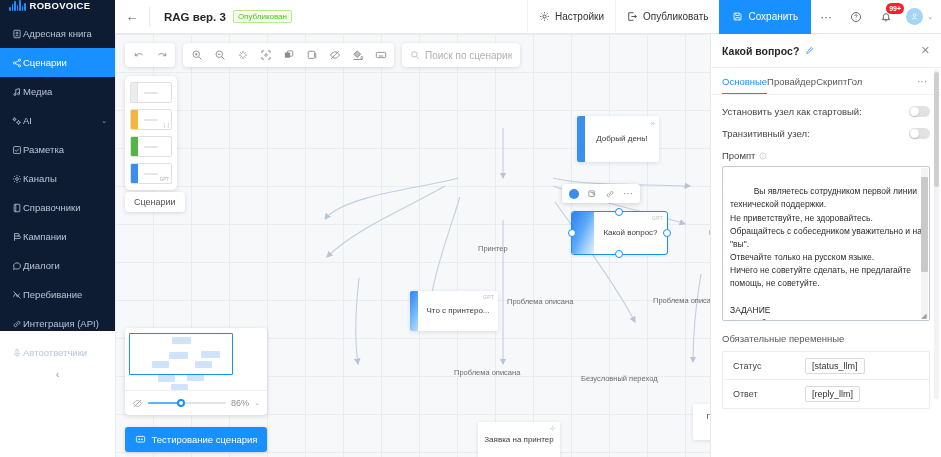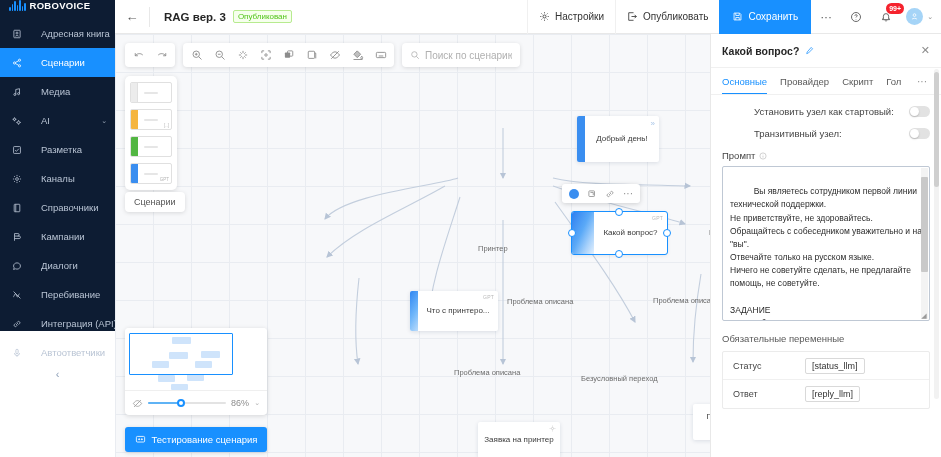--- a/index.html
+++ b/index.html
@@ -20,21 +20,21 @@
     height: 30px; display: flex; align-items: center;
     padding-left: 9px; gap: 4px;
   }
   .logo-mark { display: flex; align-items: flex-end; gap: 1px; height: 11px; }
   .logo-mark i { display: block; width: 1.5px; background: #1890ff; border-radius: 1px; }
   .logo-text {
     color: #fff; font-size: 9.5px; font-weight: bold; letter-spacing: .3px;
   }
   .nav { margin-top: 8px; display: flex; flex-direction: column; }
   .nav-item {
-    height: 29px; display: flex; align-items: center; gap: 19px;
+    height: 29px; display: flex; align-items: center; gap: 1px;
     padding: 0 8px 0 11px; color: #b9c4d4; font-size: 9.5px;
     cursor: pointer; position: relative;
   }
   .nav-item.active { background: #1890ff; color: #fff; }
   .nav-ico { width: 11px; height: 11px; display: flex; align-items: center; justify-content: center; flex: 0 0 11px; }
   .nav-ico svg { width: 10px; height: 10px; display: block; }
   .nav-label { white-space: nowrap; }
   .nav-chev { margin-left: auto; font-size: 7px; opacity: .8; }
   .sidebar-collapse {
     margin-top: auto; height: 40px; display: flex;
@@ -240,36 +240,36 @@
   .rp-head {
     height: 34px; display: flex; align-items: center; padding: 0 11px;
     border-bottom: 1px solid #f0f0f0; flex: 0 0 34px;
   }
   .rp-title { font-size: 10.5px; color: #262626; font-weight: bold; }
   .rp-edit { margin-left: 6px; color: #1890ff; display: flex; cursor: pointer; }
   .rp-edit svg { width: 9px; height: 9px; }
   .rp-close { margin-left: auto; color: #8c8c8c; font-size: 11px; cursor: pointer; }
   .rp-tabs {
     display: flex; align-items: center; height: 27px; padding: 0 11px;
-    border-bottom: 1px solid #f0f0f0; gap: 13px; flex: 0 0 27px;
+    border-bottom: 1px solid #f0f0f0; flex: 0 0 27px;
     position: relative; overflow: hidden;
   }
   .rp-tab { font-size: 9.5px; color: #595959; cursor: pointer; white-space: nowrap; position: relative; height: 27px; display: flex; align-items: center; }
   .rp-tab.active { color: #1890ff; }
   .rp-tab.active::after {
     content: ""; position: absolute; left: 0; right: 0; bottom: 0;
     height: 2px; background: #1890ff;
   }
   .rp-tabs-more { position: absolute; right: 14px; color: #8c8c8c; font-size: 10px; cursor: pointer; background:#fff; padding-left:4px; }
   .rp-body { flex: 1; overflow: hidden; padding: 11px; position: relative; }
   .form-row {
     display: flex; align-items: center; justify-content: space-between;
     margin-bottom: 11px;
   }
-  .form-label { font-size: 9.5px; color: #444; margin-left: 32px; }
+  .form-label { font-size: 9.5px; color: #444; }
   .toggle {
     width: 21px; height: 11px; border-radius: 7px; background: #e2e2e2;
     position: relative; cursor: pointer; flex: 0 0 21px;
   }
   .toggle i {
     position: absolute; left: 1px; top: 1px; width: 9px; height: 9px;
     border-radius: 50%; background: #fff; box-shadow: 0 1px 2px rgba(0,0,0,.2);
   }
   .field-label {
     font-size: 9.5px; color: #444; display: flex; align-items: center;

